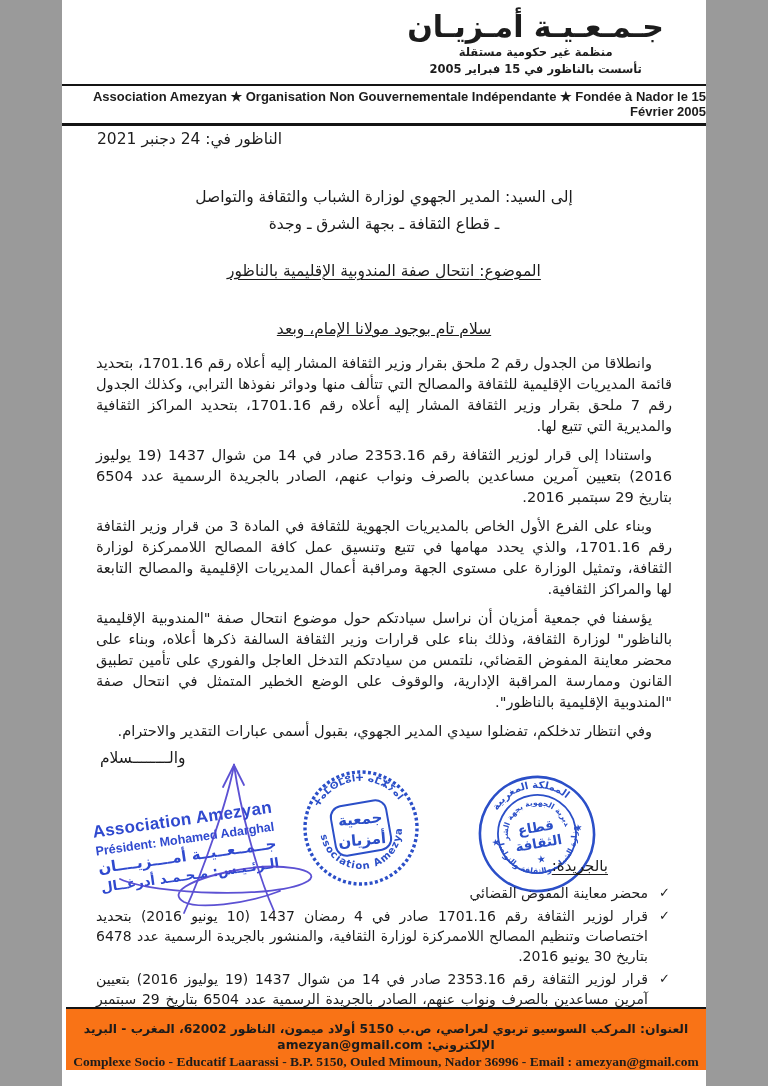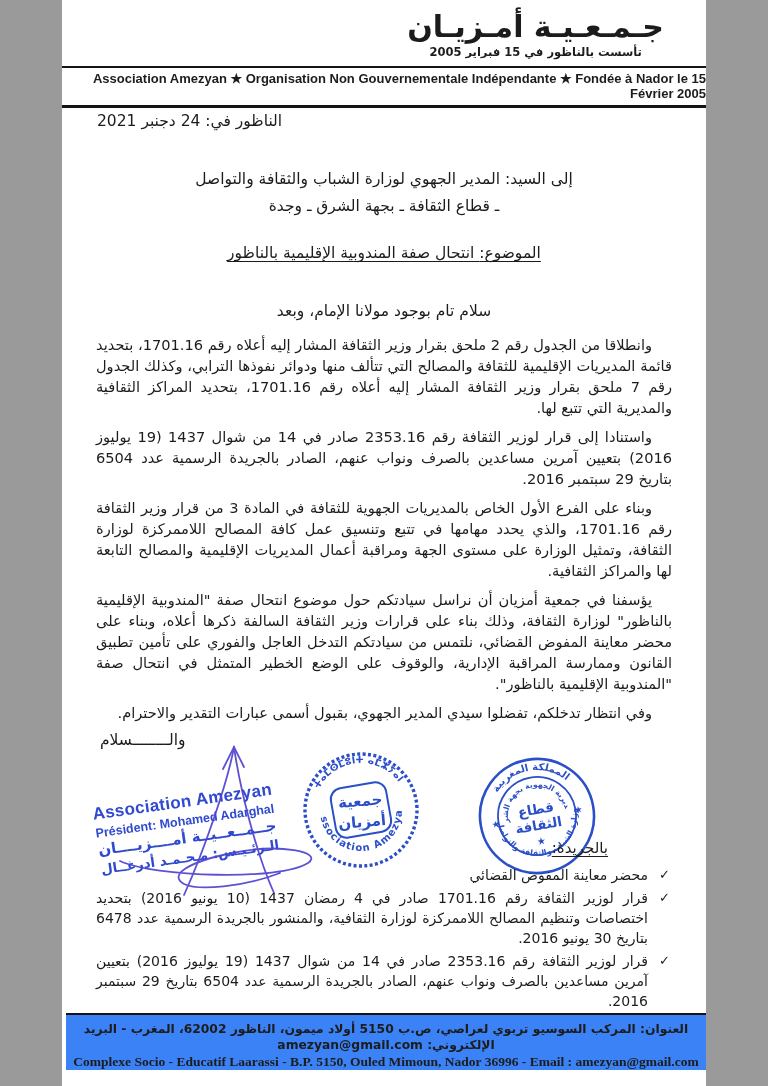--- a/index.html
+++ b/index.html
@@ -16,21 +16,21 @@
   .band {
     margin-top:5px; border-top:2px solid #141414; border-bottom:3px solid #141414;
     padding:3px 0 4px; text-align:right;
     font-family:"Liberation Sans", sans-serif; font-weight:bold; font-size:13px;
   }
   .date-line { width:max-content; margin:4px 0 0 35px; direction:rtl; font-size:15.5px; }
   
   .addressee { margin-top:36px; text-align:center; direction:rtl; font-size:15.5px; line-height:27px; }
   .subject   { margin-top:24px; text-align:center; direction:rtl; font-size:15.5px; }
   .u  { text-decoration:underline; text-underline-offset:3px; }
-  .salutation { margin-top:40px; text-align:center; direction:rtl; font-size:15.5px; }
+  .salutation { margin-top:40px; text-align:center; direction:rtl; font-size:15.5px;text-decoration:underline; }
   
   .body { margin:14px 34px 0 34px; direction:rtl; text-align:justify; font-size:14.6px; line-height:21px; }
   .body p { margin-bottom:8px; text-indent:20px; }
   .wassalam { width:max-content; margin:0 0 0 38px; direction:rtl; font-size:15.5px; }
   
   .sig-area { position:relative; height:112px; }
   .sig-block {
     position:absolute; left:8px; top:42px; width:232px; text-align:center;
     color:#2f49cf; transform:rotate(-8deg); line-height:1.3;
   }
@@ -41,36 +41,37 @@
   .scrawl { position:absolute; left:22px; top:-8px; pointer-events:none; }
   .stamp-assoc    { position:absolute; left:238px; top:0; transform:rotate(-5deg); }
   .stamp-ministry { position:absolute; left:413px; top:5px; transform:rotate(-10deg); }
   .attach-title { position:absolute; right:98px; bottom:4px; direction:rtl; font-size:15px; }
   
   .attachments { margin:4px 34px 0 34px; direction:rtl; font-size:14px; line-height:20px; }
   .attachments .item { position:relative; padding-right:24px; margin-bottom:3px; text-align:justify; }
   .attachments .check { position:absolute; right:2px; top:0; font-weight:bold; font-size:13px; }
   
   .footer {
-    position:absolute; left:4px; right:0; bottom:16px; background:#3b82f6;
-    border-top:2px solid #141414; padding-top:6px; text-align:center;
+    position:absolute; left:4px; right:0; bottom:16px; background:#f97316;
+    border-top:2px solid #141414; padding-top:12px; text-align:center;
   }
   .footer-ar { direction:rtl; font-weight:bold; font-size:12.3px; line-height:16px; }
   .footer-fr { font-family:"Liberation Serif", serif; font-weight:bold; font-size:13.5px; line-height:17px; }
   
   svg .ring { fill:none; stroke:#2b4fc8; }
   svg .st-txt { fill:#2b4fc8; font-weight:bold; font-family:"DejaVu Sans", sans-serif; }
 </style>
 </head>
 <body>
 
 <div class="page">
 
   <div class="logo-block">
     <div class="logo-title">جـمـعـيـة أمـزيـان</div>
+    <div class="logo-sub">منظمة غير حكومية مستقلة</div>
     <div class="logo-sub">تأسست بالناظور في 15 فبراير 2005</div>
   </div>
 
   <div class="band">Association Amezyan ★ Organisation Non Gouvernementale Indépendante ★ Fondée à Nador le 15 Février 2005</div>
 
   <div class="date-line">الناظور في: 24 دجنبر 2021</div>
 
   <div class="addressee">
     <div>إلى السيد: المدير الجهوي لوزارة الشباب والثقافة والتواصل</div>
     <div>ـ قطاع الثقافة ـ بجهة الشرق ـ وجدة</div>

